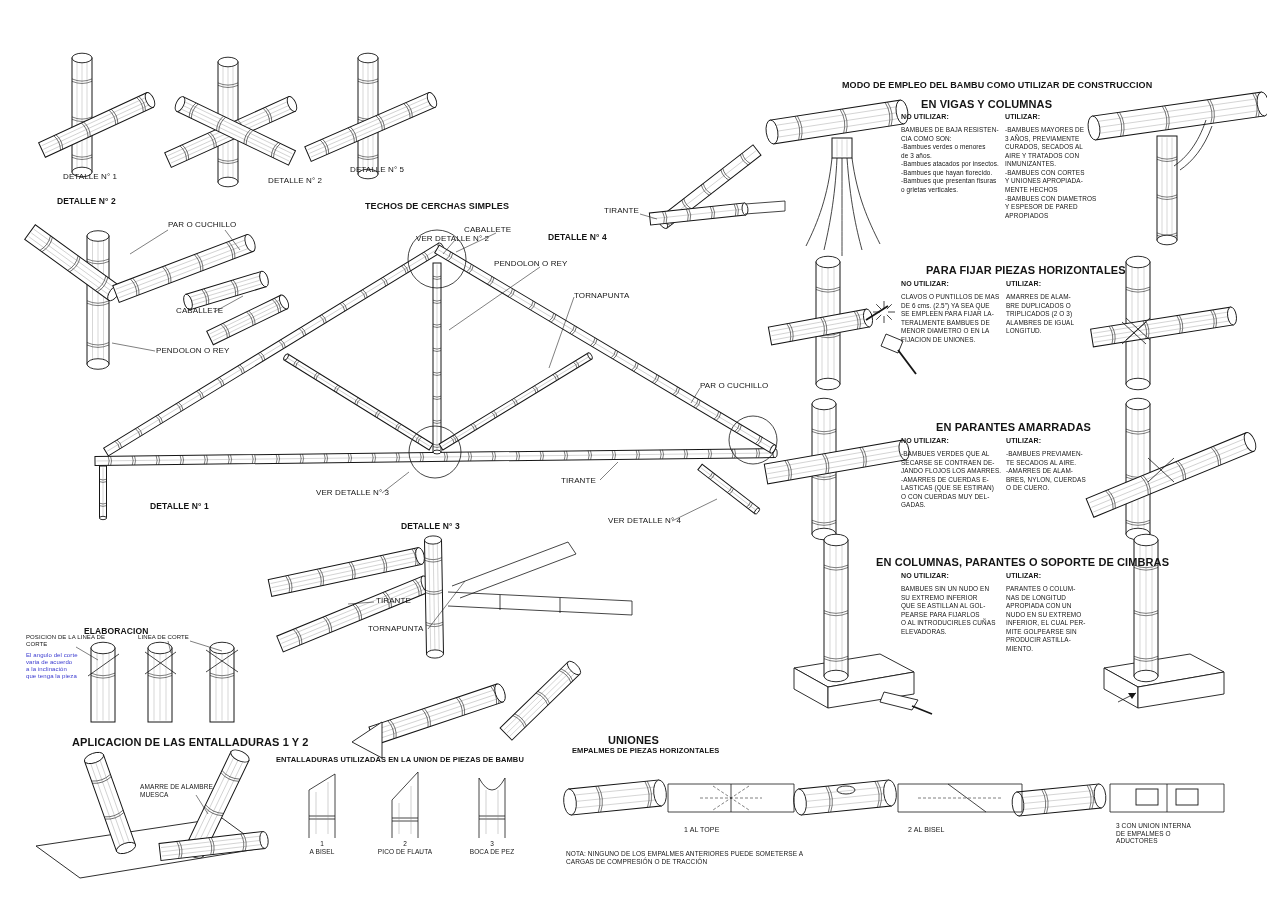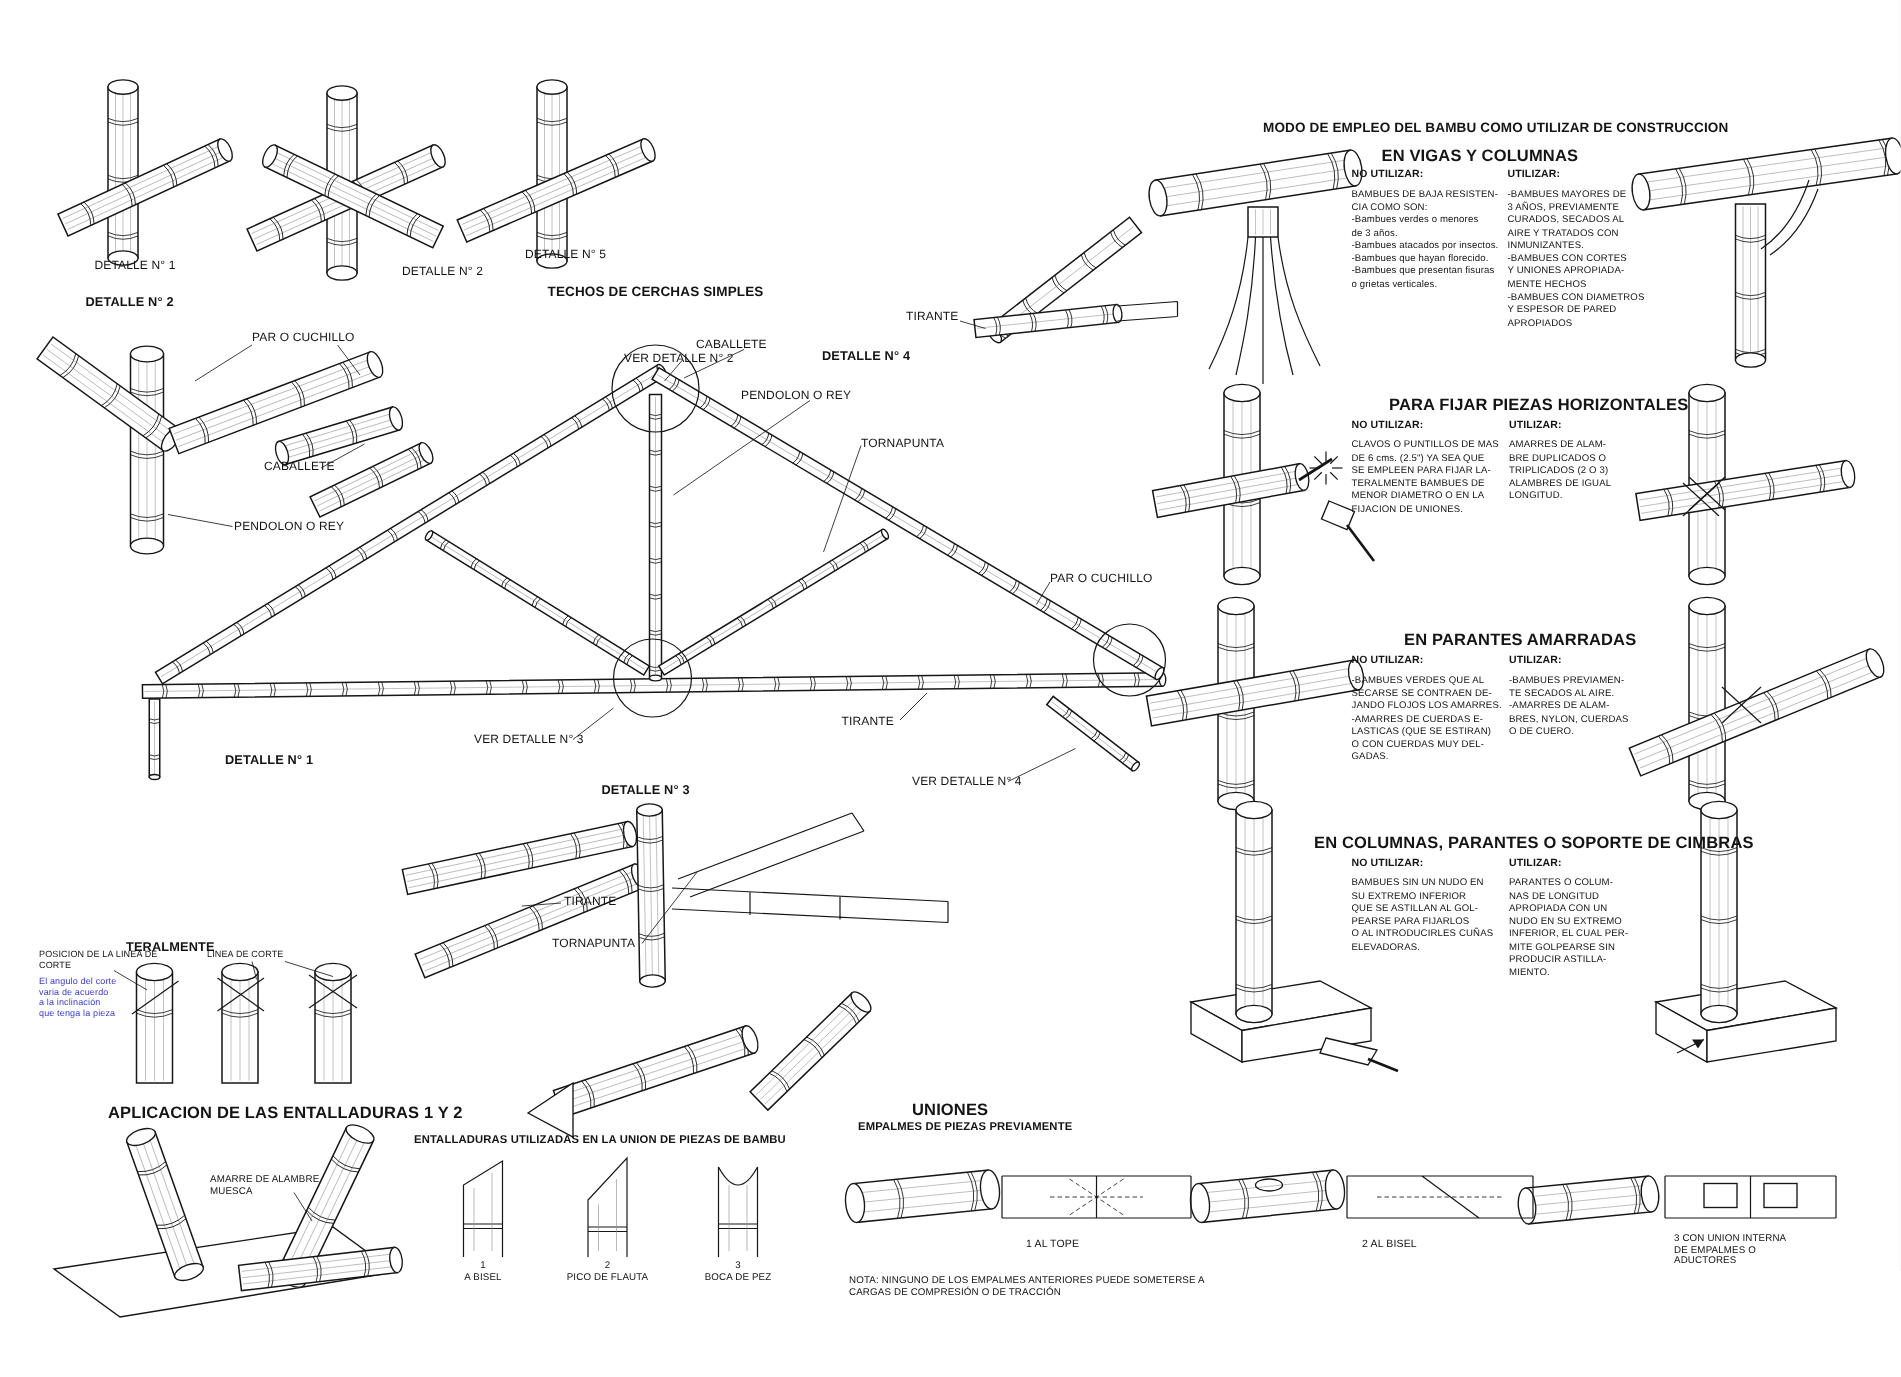--- a/index.html
+++ b/index.html
@@ -895,59 +895,59 @@
 
   <div class="lbl" style="left:63px;top:172px">DETALLE N° 1</div>
   <div class="lbl" style="left:268px;top:176px">DETALLE N° 2</div>
   <div class="lbl" style="left:350px;top:165px">DETALLE N° 5</div>
 
   <div class="lbl b f85" style="left:57px;top:196px">DETALLE N° 2</div>
   <div class="lbl" style="left:168px;top:220px">PAR O CUCHILLO</div>
   <div class="lbl" style="left:176px;top:306px">CABALLETE</div>
   <div class="lbl" style="left:156px;top:346px">PENDOLON O REY</div>
 
-  <div class="lbl b f9" style="left:365px;top:189px">TECHOS DE CERCHAS SIMPLES</div>
+  <div class="lbl b f9" style="left:365px;top:201px">TECHOS DE CERCHAS SIMPLES</div>
   <div class="lbl" style="left:416px;top:234px">VER DETALLE N° 2</div>
   <div class="lbl" style="left:464px;top:225px">CABALLETE</div>
   <div class="lbl" style="left:494px;top:259px">PENDOLON O REY</div>
   <div class="lbl" style="left:574px;top:291px">TORNAPUNTA</div>
   <div class="lbl b f85" style="left:548px;top:232px">DETALLE N° 4</div>
   <div class="lbl" style="left:604px;top:206px">TIRANTE</div>
   <div class="lbl" style="left:700px;top:381px">PAR O CUCHILLO</div>
   <div class="lbl" style="left:561px;top:476px">TIRANTE</div>
   <div class="lbl" style="left:316px;top:488px">VER DETALLE N° 3</div>
   <div class="lbl" style="left:608px;top:516px">VER DETALLE N° 4</div>
   <div class="lbl b f85" style="left:150px;top:501px">DETALLE N° 1</div>
 
   <div class="lbl b f85" style="left:401px;top:521px">DETALLE N° 3</div>
   <div class="lbl" style="left:376px;top:596px">TIRANTE</div>
   <div class="lbl" style="left:368px;top:624px">TORNAPUNTA</div>
 
-  <div class="lbl b f85" style="left:84px;top:626px">TERALMENTE</div>
+  <div class="lbl b f85" style="left:84px;top:626px">ELABORACION</div>
   <div class="lbl f6" style="left:26px;top:634px;width:80px">POSICION DE LA LINEA DE CORTE</div>
   <div class="lbl f6" style="left:138px;top:634px">LINEA DE CORTE</div>
   <div class="lbl f6 blue" style="left:26px;top:652px;width:64px">El angulo del corte
 varia de acuerdo
 a la inclinación
 que tenga la pieza</div>
 
   <div class="lbl b f8" style="left:72px;top:736px">APLICACION DE LAS ENTALLADURAS 1 Y 2</div>
   <div class="lbl f65" style="left:140px;top:783px">AMARRE DE ALAMBRE
 MUESCA</div>
 
   <div class="lbl b f75" style="left:276px;top:756px">ENTALLADURAS UTILIZADAS EN LA UNION DE PIEZAS DE BAMBU</div>
   <div class="lbl f65 ctr" style="left:322px;top:840px">1
 A BISEL</div>
   <div class="lbl f65 ctr" style="left:405px;top:840px">2
 PICO DE FLAUTA</div>
   <div class="lbl f65 ctr" style="left:492px;top:840px">3
 BOCA DE PEZ</div>
 
   <div class="lbl b f8" style="left:608px;top:734px">UNIONES</div>
-  <div class="lbl b f75" style="left:572px;top:747px">EMPALMES DE PIEZAS PREVIAMENTE</div>
+  <div class="lbl b f75" style="left:572px;top:747px">EMPALMES DE PIEZAS HORIZONTALES</div>
   <div class="lbl f7" style="left:684px;top:826px">1 AL TOPE</div>
   <div class="lbl f7" style="left:908px;top:826px">2 AL BISEL</div>
   <div class="lbl f65" style="left:1116px;top:822px">3 CON UNION INTERNA
 DE EMPALMES O
 ADUCTORES</div>
   <div class="lbl f65" style="left:566px;top:850px;width:300px">NOTA: NINGUNO DE LOS EMPALMES ANTERIORES PUEDE SOMETERSE A
 CARGAS DE COMPRESIÓN O DE TRACCIÓN</div>
 
   <div class="lbl b f9" style="left:842px;top:80px">MODO DE EMPLEO DEL BAMBU COMO UTILIZAR DE CONSTRUCCION</div>
 

